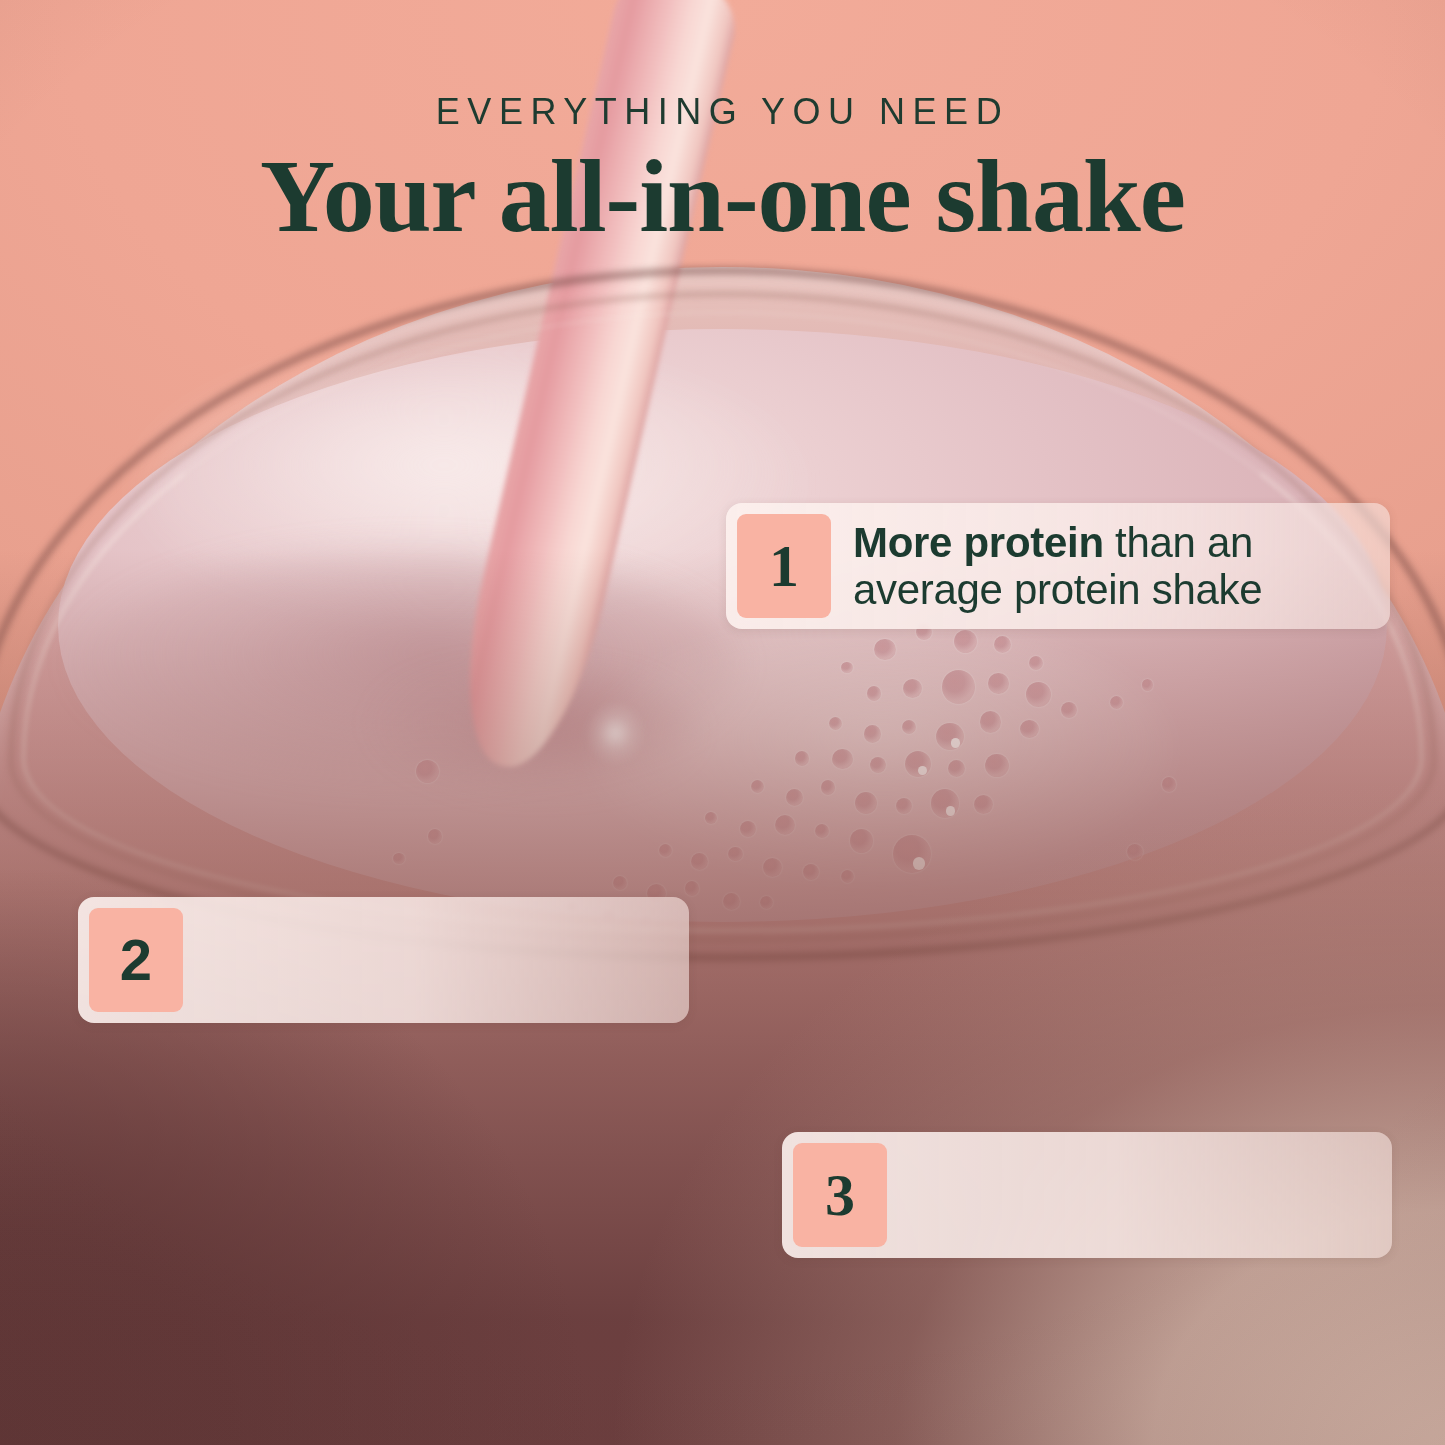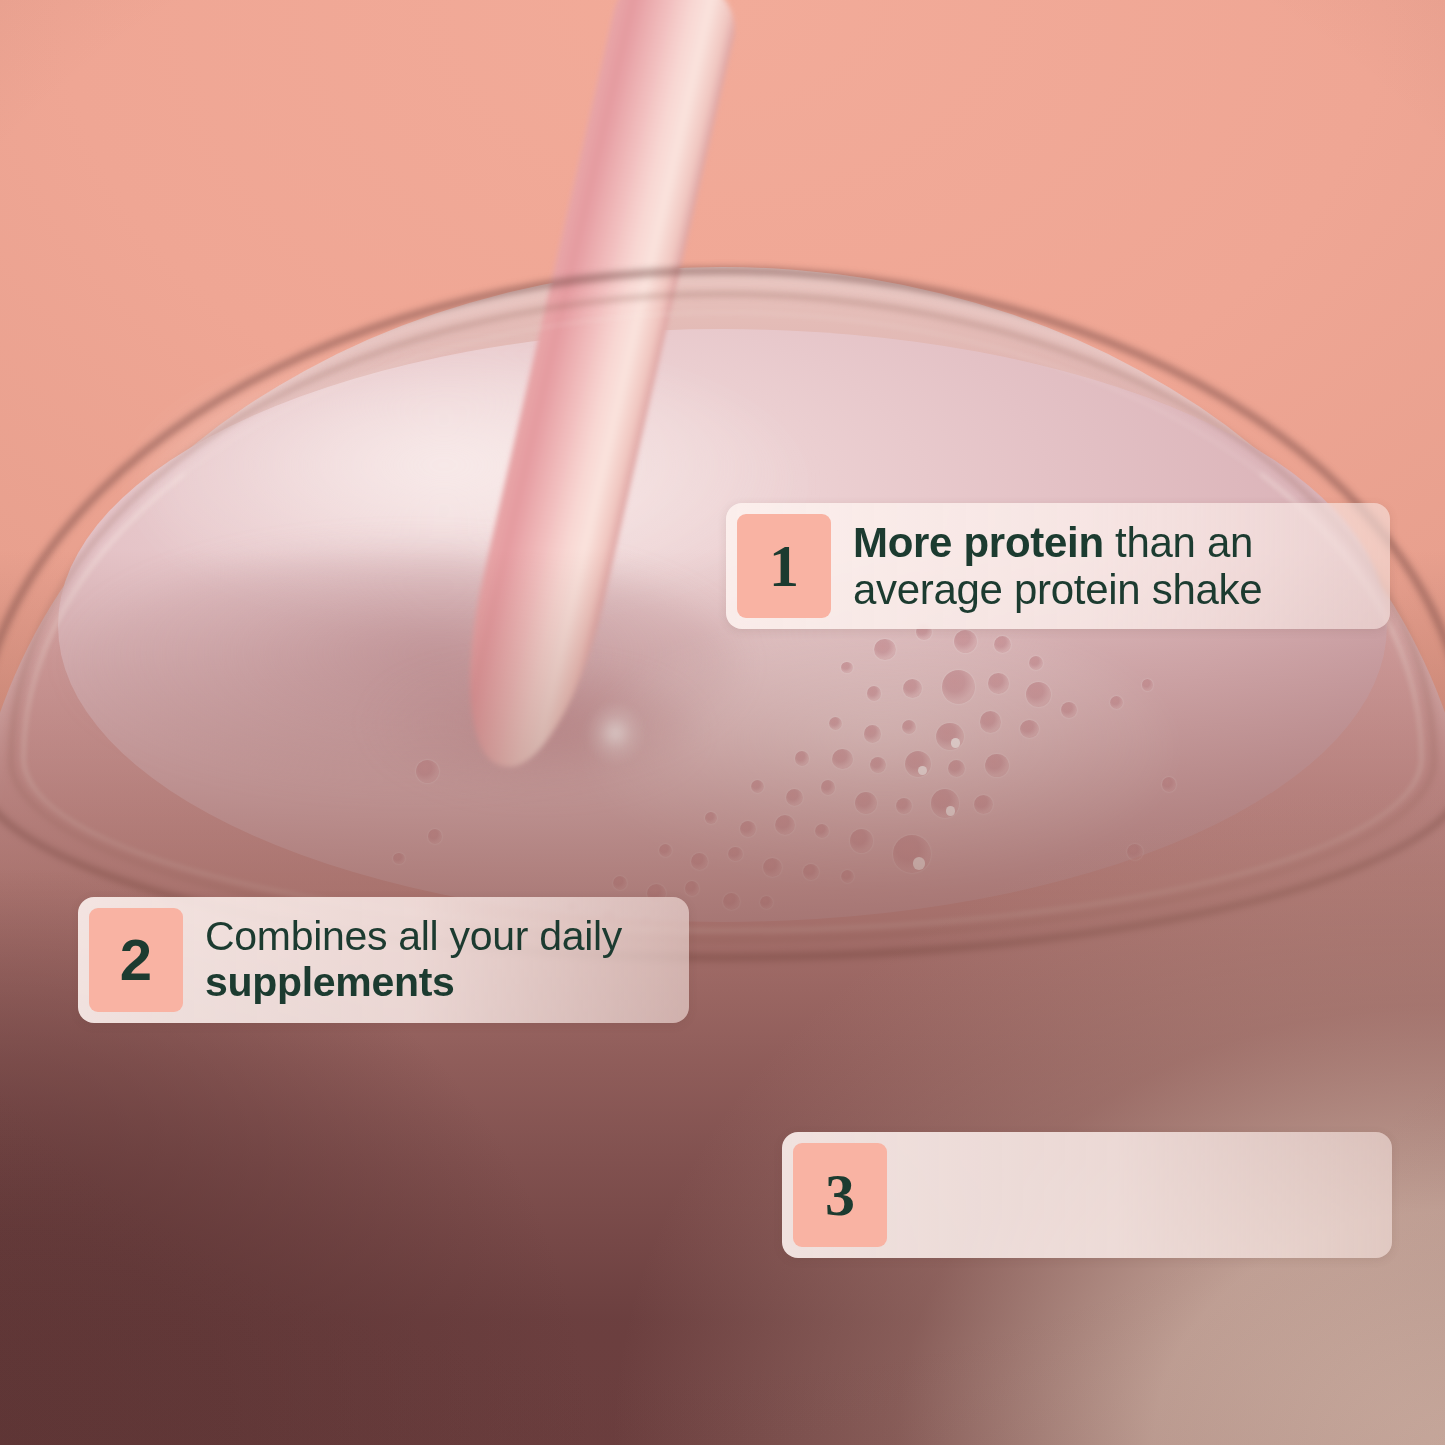--- a/index.html
+++ b/index.html
@@ -378,38 +378,36 @@
     <div class="glass-rim-outer"></div>
     <div class="glass-rim-inner"></div>
     <div class="glass-rim-hilite"></div>
 
     <div class="bg-bottom"></div>
     <div class="bg-bottom-left"></div>
     <div class="bg-bottom-right"></div>
     <div class="vignette"></div>
   </div>
 
+  <div class="header">
+    <p class="kicker">EVERYTHING YOU NEED</p>
+    <h1 class="headline">Your all-in-one shake</h1>
+  </div>
 
   <div class="callout" id="callout-1">
     <div class="callout-badge serif">1</div>
     <div class="callout-text">
       <span>
         <b>More protein</b><span> than an</span>
         <span>average protein shake</span>
       </span>
     </div>
   </div>
 
   <div class="callout" id="callout-2">
     <div class="callout-badge sans">2</div>
-    <div class="callout-text">
-      <span>
-        <span>Combines all your</span>
-        <span>daily </span><b>supplements</b>
-      </span>
-    </div>
   </div>
 
   <div class="callout" id="callout-3">
     <div class="callout-badge serif">3</div>
   </div>
 
 </div>
 
 </body></html>

